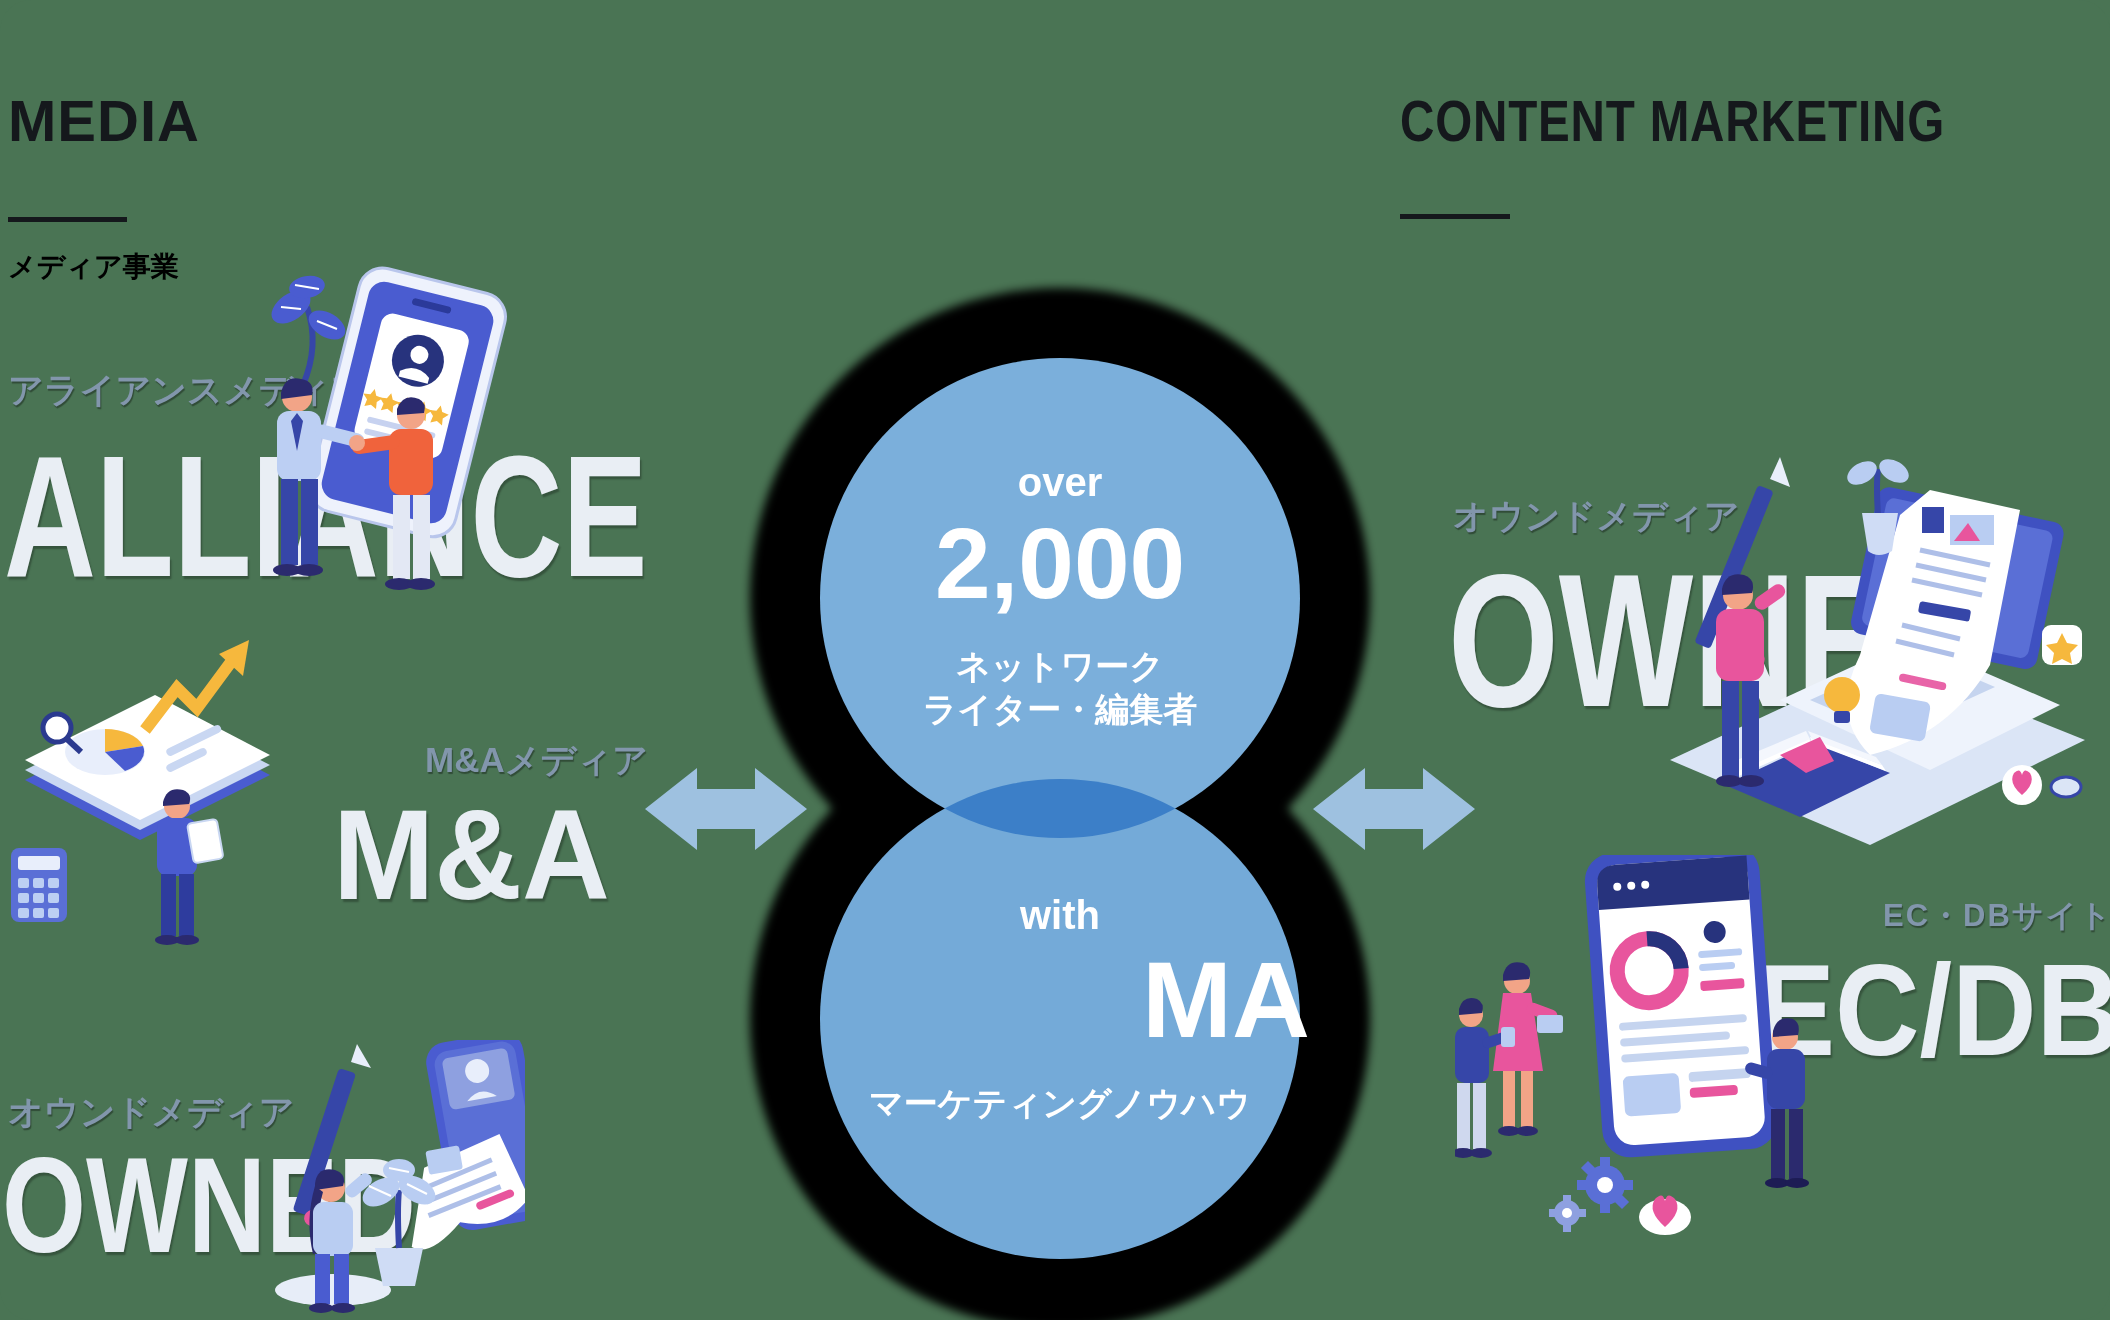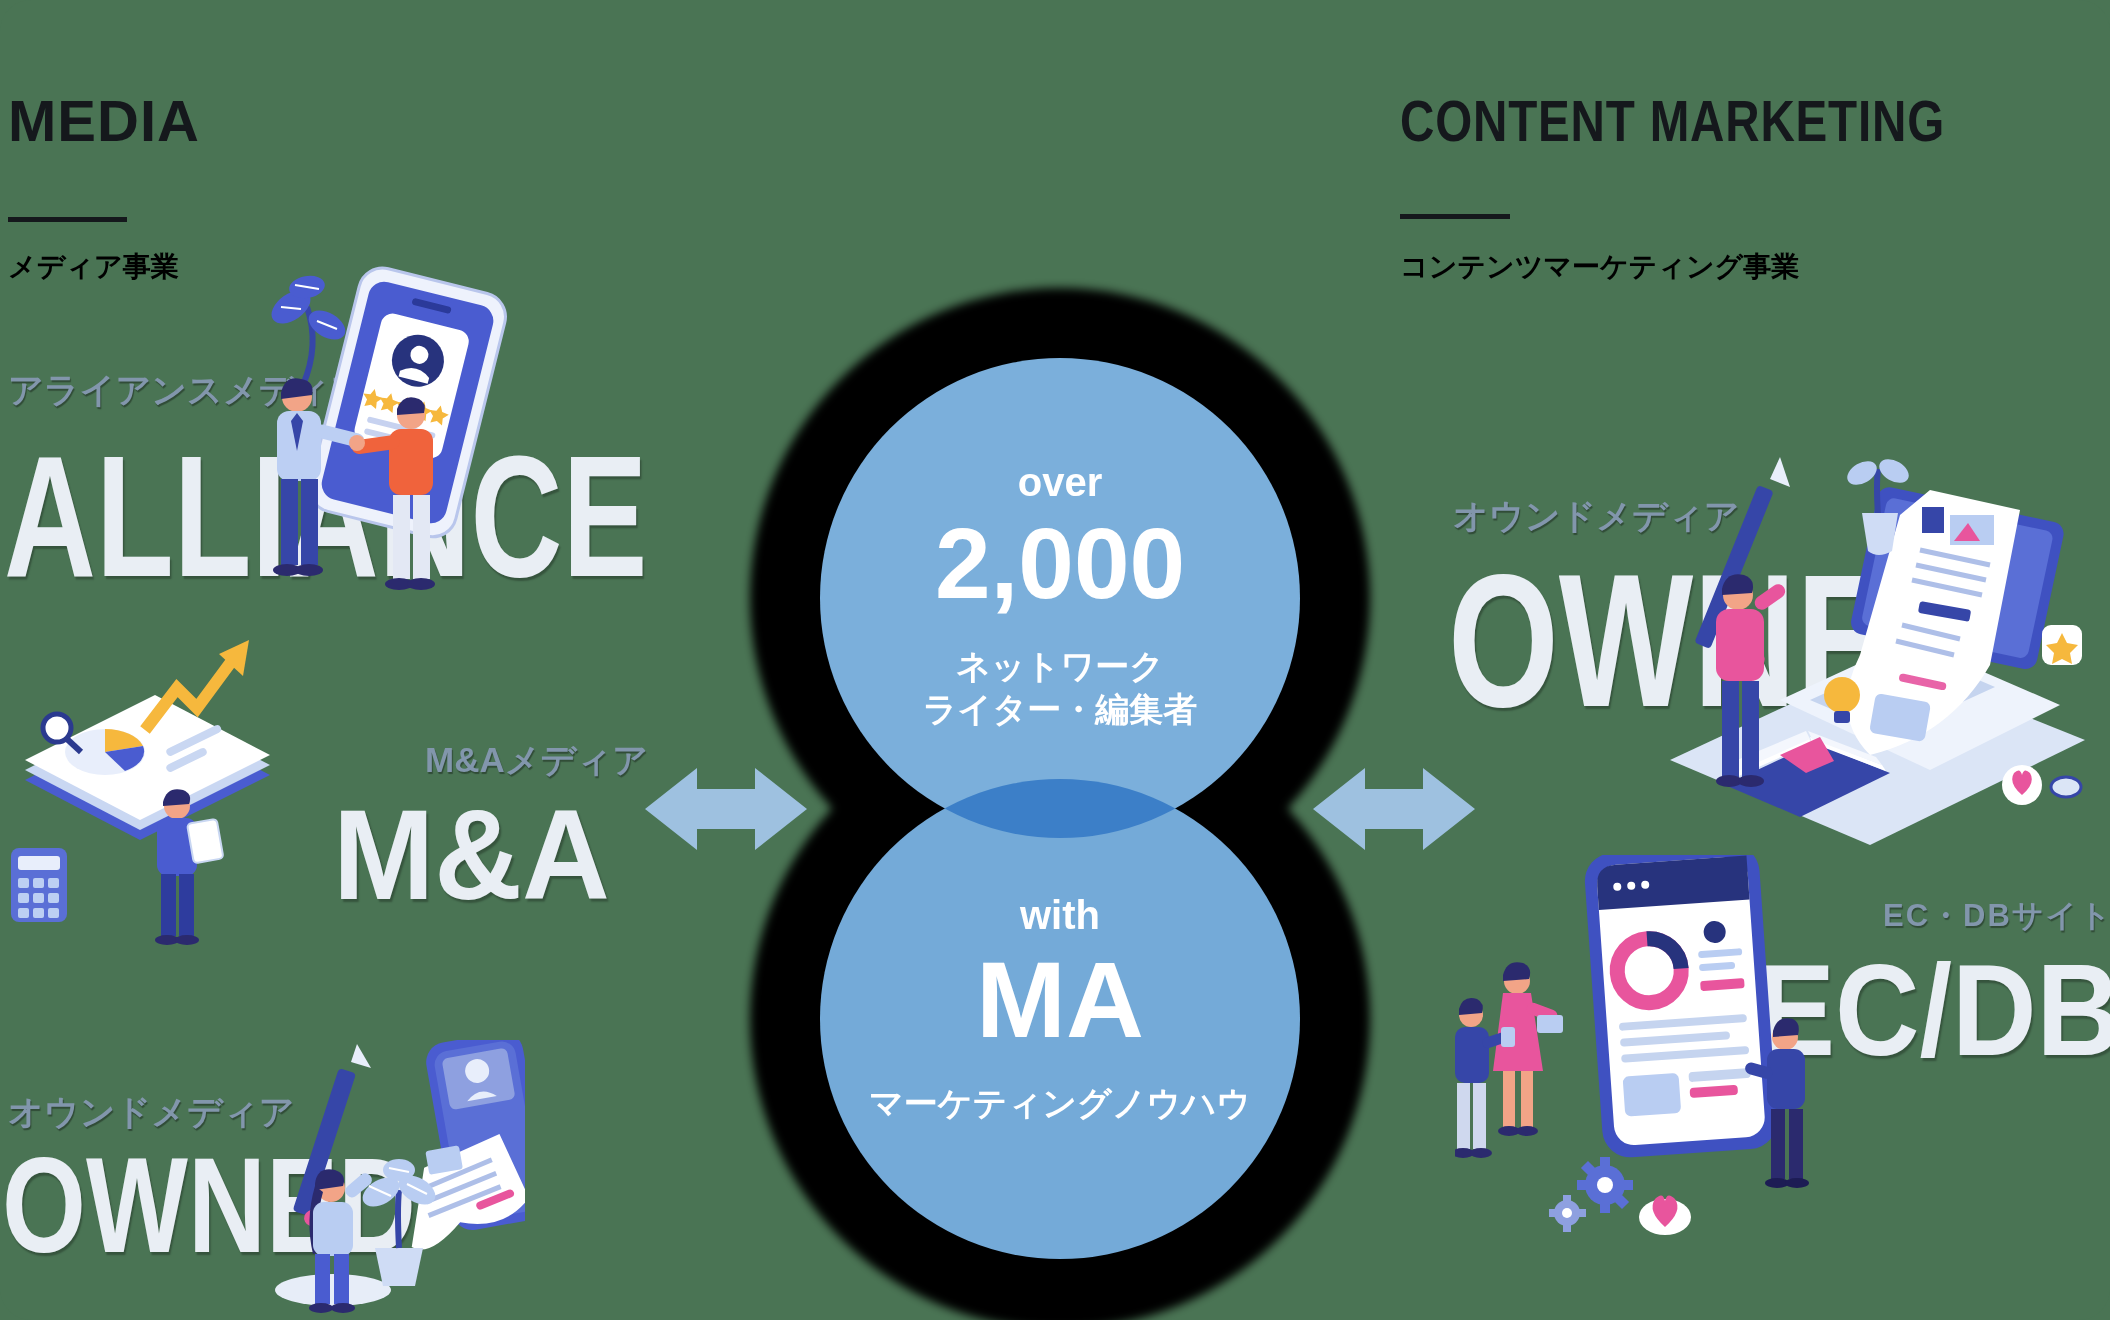--- a/index.html
+++ b/index.html
@@ -21,21 +21,21 @@
     text-shadow:1px 2px 1px rgba(0,0,0,0.35);line-height:1;
   }
   .ghost{
     font-weight:700;color:#e9eef4;line-height:1;white-space:nowrap;
     transform-origin:left top;display:inline-block;
     text-shadow:2px 3px 2px rgba(0,0,0,0.28);
   }
   .circle-text{left:810px;width:500px;text-align:center;color:#ffffff;font-weight:700;}
   .ct-small{font-size:40px;line-height:1;}
   .ct-big{font-size:100px;line-height:1.02;}
-  .ct-big2{font-size:108px;line-height:1.02;}
+  .ct-big2{font-size:108px;line-height:1.02;text-align:right;}
   .ct-cap{font-size:34px;line-height:43px;}
   svg{display:block;}
 </style>
 </head>
 <body>
 
 <div id="canvas">
 
   <svg class="abs" style="left:0;top:0" width="2110" height="1320" viewBox="0 0 2110 1320">
     <defs>
@@ -61,21 +61,20 @@
   <svg class="abs" style="left:1313px;top:768px" width="162" height="82" viewBox="0 0 162 82">
     <path d="M0 41 L52 0 L52 21 L110 21 L110 0 L162 41 L110 82 L110 61 L52 61 L52 82 Z" fill="#9ec1e0"></path>
   </svg>
 
   <div class="abs heading" style="left:8px;top:92px">MEDIA</div>
   <div class="abs rule" style="left:8px;top:217px;width:119px"></div>
   <div class="abs subheading" style="left:8px;top:248px">メディア事業</div>
 
   <div class="abs heading condensed" style="left:1400px;top:92px">CONTENT MARKETING</div>
   <div class="abs rule" style="left:1400px;top:214px;width:110px"></div>
-  <div class="abs subheading" style="left:1400px;top:248px">コンテンツマーケティング事業</div>
 
   <div class="abs cat-label" style="left:8px;top:372px">アライアンスメディア</div>
   <div class="abs" style="left:4px;top:430px">
     <span class="ghost" style="font-size:172px;transform:scaleX(0.74)">ALLIANCE</span>
   </div>
 
   <div class="abs cat-label" style="left:425px;top:742px">M&amp;Aメディア</div>
   <div class="abs" style="left:333px;top:791px">
     <span class="ghost" style="font-size:128px;transform:scaleX(0.95)">M&amp;A</span>
   </div>

